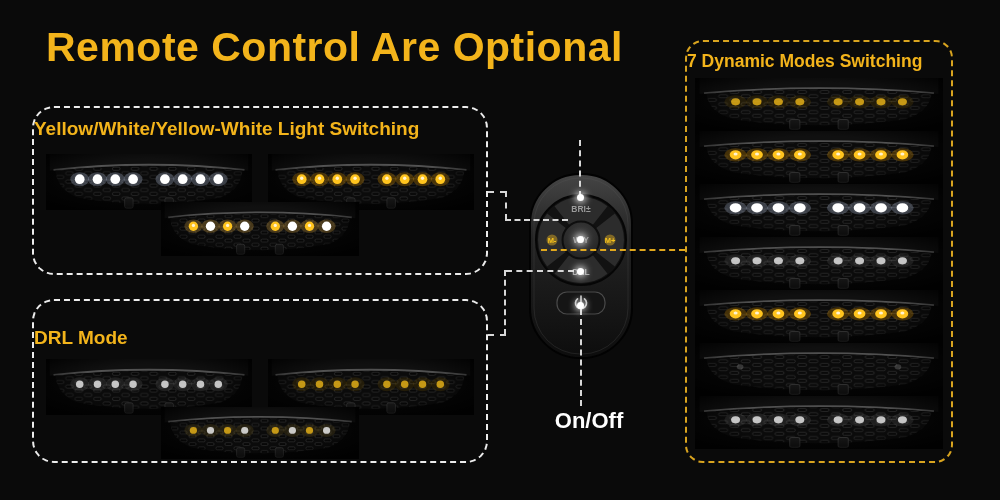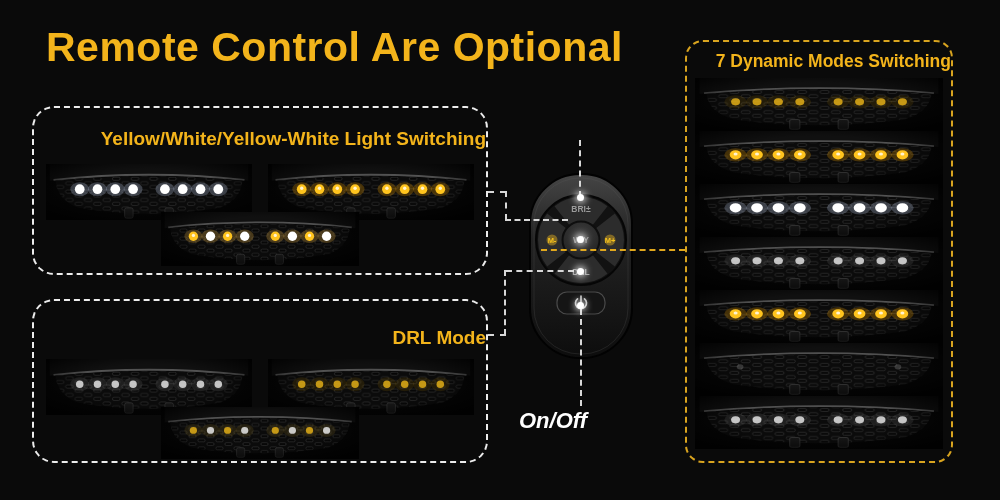--- a/index.html
+++ b/index.html
@@ -2,21 +2,21 @@
 <html><head>
 <meta charset="utf-8">
 <style>
   html,body{margin:0;padding:0;background:#000;}
   .stage{position:relative;width:1000px;height:500px;background:var(--background,#0a0a0a);
     overflow:hidden;font-family:"Liberation Sans",sans-serif;}
   .page-title{position:absolute;left:46px;top:24px;font-size:41px;font-weight:600;
     letter-spacing:.5px;color:var(--accent,#F3B41B);}
   .dashed-box{position:absolute;border:2px dashed #ececec;border-radius:22px;box-sizing:border-box;}
   .dashed-box.yellow-border{border-color:var(--yellow_border,#D9A41F);border-radius:18px;}
-  .box-title{color:var(--accent,#F3B41B);font-weight:700;text-align:right;}
+  .box-title{color:var(--accent,#F3B41B);font-weight:700;text-align:left;}
   .grid-2{display:flex;justify-content:space-between;padding:0 12px;}
   .grid-1{display:flex;justify-content:center;}
   .stack{display:flex;flex-direction:column;align-items:center;}
   svg.grille{display:block;}
   .center-label{position:absolute;color:#fff;font-weight:700;text-align:center;line-height:1.18;}
   .connector{position:absolute;z-index:4;}
   .connector.h{border-top:2px dashed var(--white_connector,#D8D8D8);height:0;}
   .connector.v{border-left:2px dashed var(--white_connector,#D8D8D8);width:0;}
   .connector.h.yellow{border-top-color:var(--yellow_connector,#E2A81C);}
   .dot{position:absolute;width:7px;height:7px;border-radius:50%;background:#fff;
@@ -25,21 +25,21 @@
   svg text{font-family:"Liberation Sans",sans-serif;}
 </style>
 </head>
 <body>
 
 <div class="stage" style="--background: #0a0a0a; --accent: #F3B41B; --yellow_border: #D9A41F; --white_connector: #D8D8D8; --yellow_connector: #E2A81C; --led_yellow: #FFC41E; --led_white: #FFFFFF;">
 
   <div class="page-title">Remote Control Are Optional</div>
 
   <div class="dashed-box" style="left:32px;top:106px;width:456px;height:169px;">
-    <div class="box-title" style="margin-top:20px;font-size:19px;">Yellow/White/Yellow-White Light Switching</div>
+    <div class="box-title" style="margin-top:10px;font-size:19px;">Yellow/White/Yellow-White Light Switching</div>
     <div class="grid-2" style="margin-top:14px;">
       <div>
   <svg class="grille" width="206" height="56" viewBox="0 0 220 60" preserveAspectRatio="none">
     <defs>
       <pattern id="meshg0" width="20" height="9" patternUnits="userSpaceOnUse">
         <rect x="1" y="1" width="8" height="3.2" rx="1.6" fill="#050505" stroke="#3a3a3a" stroke-width="0.7"></rect>
         <rect x="11" y="5.2" width="8" height="3.2" rx="1.6" fill="#050505" stroke="#3a3a3a" stroke-width="0.7"></rect>
       </pattern>
       <radialGradient id="ving0" cx="50%" cy="45%" r="68%">
         <stop offset="52%" stop-color="#000" stop-opacity="0"></stop>
@@ -574,21 +574,21 @@
             <ellipse cx="184" cy="27" rx="10" ry="7.5" fill="#9f9f9f" opacity="0.14"></ellipse>
             <circle cx="184" cy="27" r="4" fill="#e3e3e3" opacity="0.85"></circle>
     <rect x="84" y="47" width="9" height="11" rx="2" fill="#161616" stroke="#2f2f2f" stroke-width="1"></rect>
     <rect x="127" y="47" width="9" height="11" rx="2" fill="#161616" stroke="#2f2f2f" stroke-width="1"></rect>
     <rect width="220" height="60" fill="url(#ving12)"></rect>
   </svg>
         </div>
       </div>
   </div>
 
-  <div class="center-label" style="left:500px;top:408px;width:106px;font-size:22px;font-style:italic;">On/Off</div>
+  <div class="center-label" style="left:536px;top:408px;width:106px;font-size:22px;">On/Off</div>
 
   <div class="connector v" style="left:579px;top:140px;height:57px;"></div>
   <div class="connector h" style="left:488px;top:191px;width:18px;"></div>
   <div class="connector v" style="left:505px;top:191px;height:29px;"></div>
   <div class="connector h" style="left:505px;top:219px;width:63px;"></div>
   <div class="connector h" style="left:506px;top:270px;width:68px;"></div>
   <div class="connector v" style="left:504px;top:270px;height:65px;"></div>
   <div class="connector h" style="left:488px;top:334px;width:18px;"></div>
   <div class="connector h yellow" style="left:541px;top:249px;width:144px;"></div>
   <div class="connector v" style="left:580px;top:309px;height:97px;"></div>

